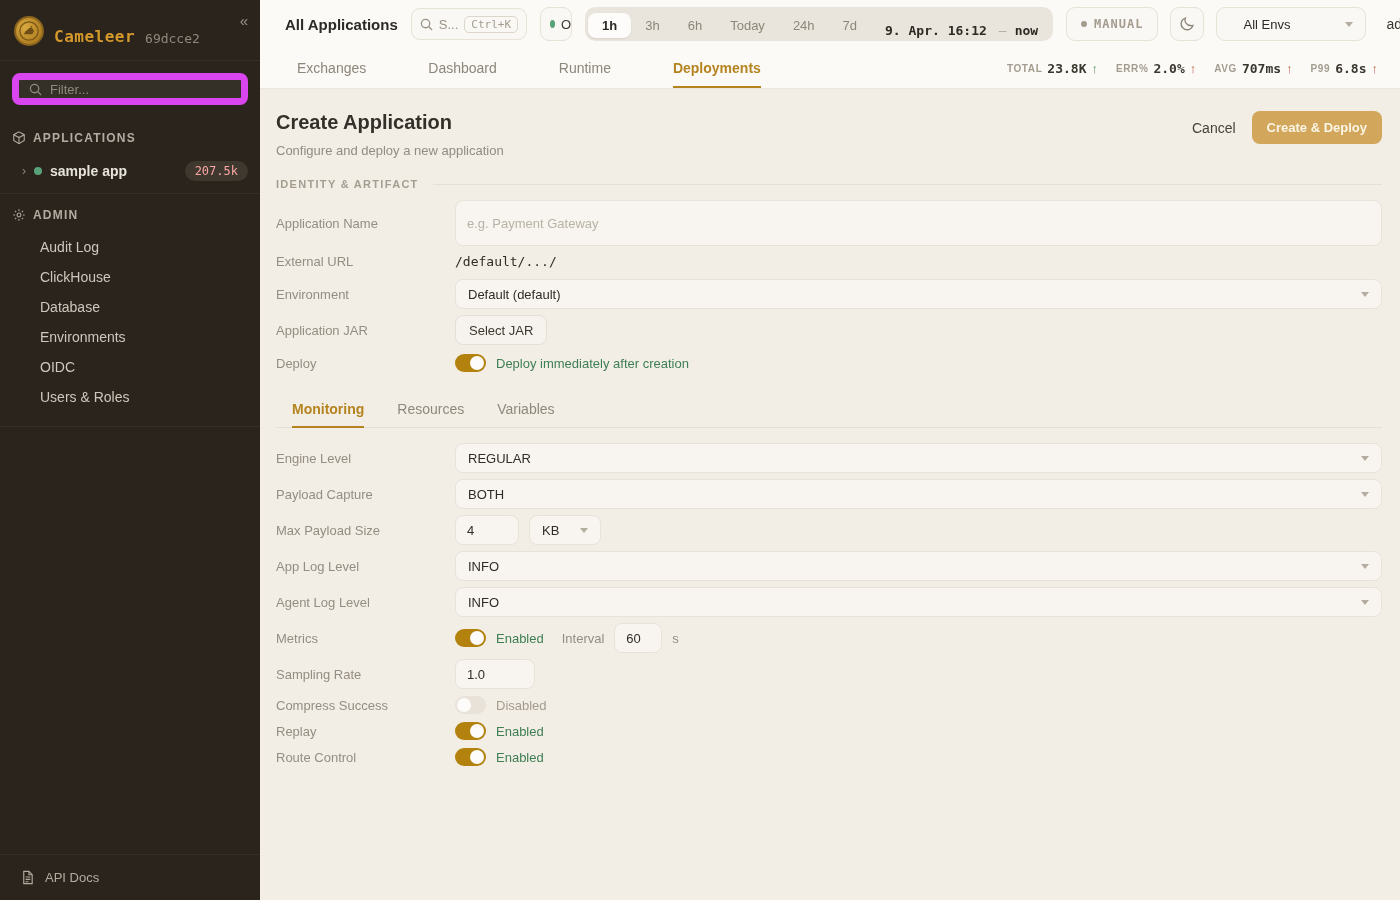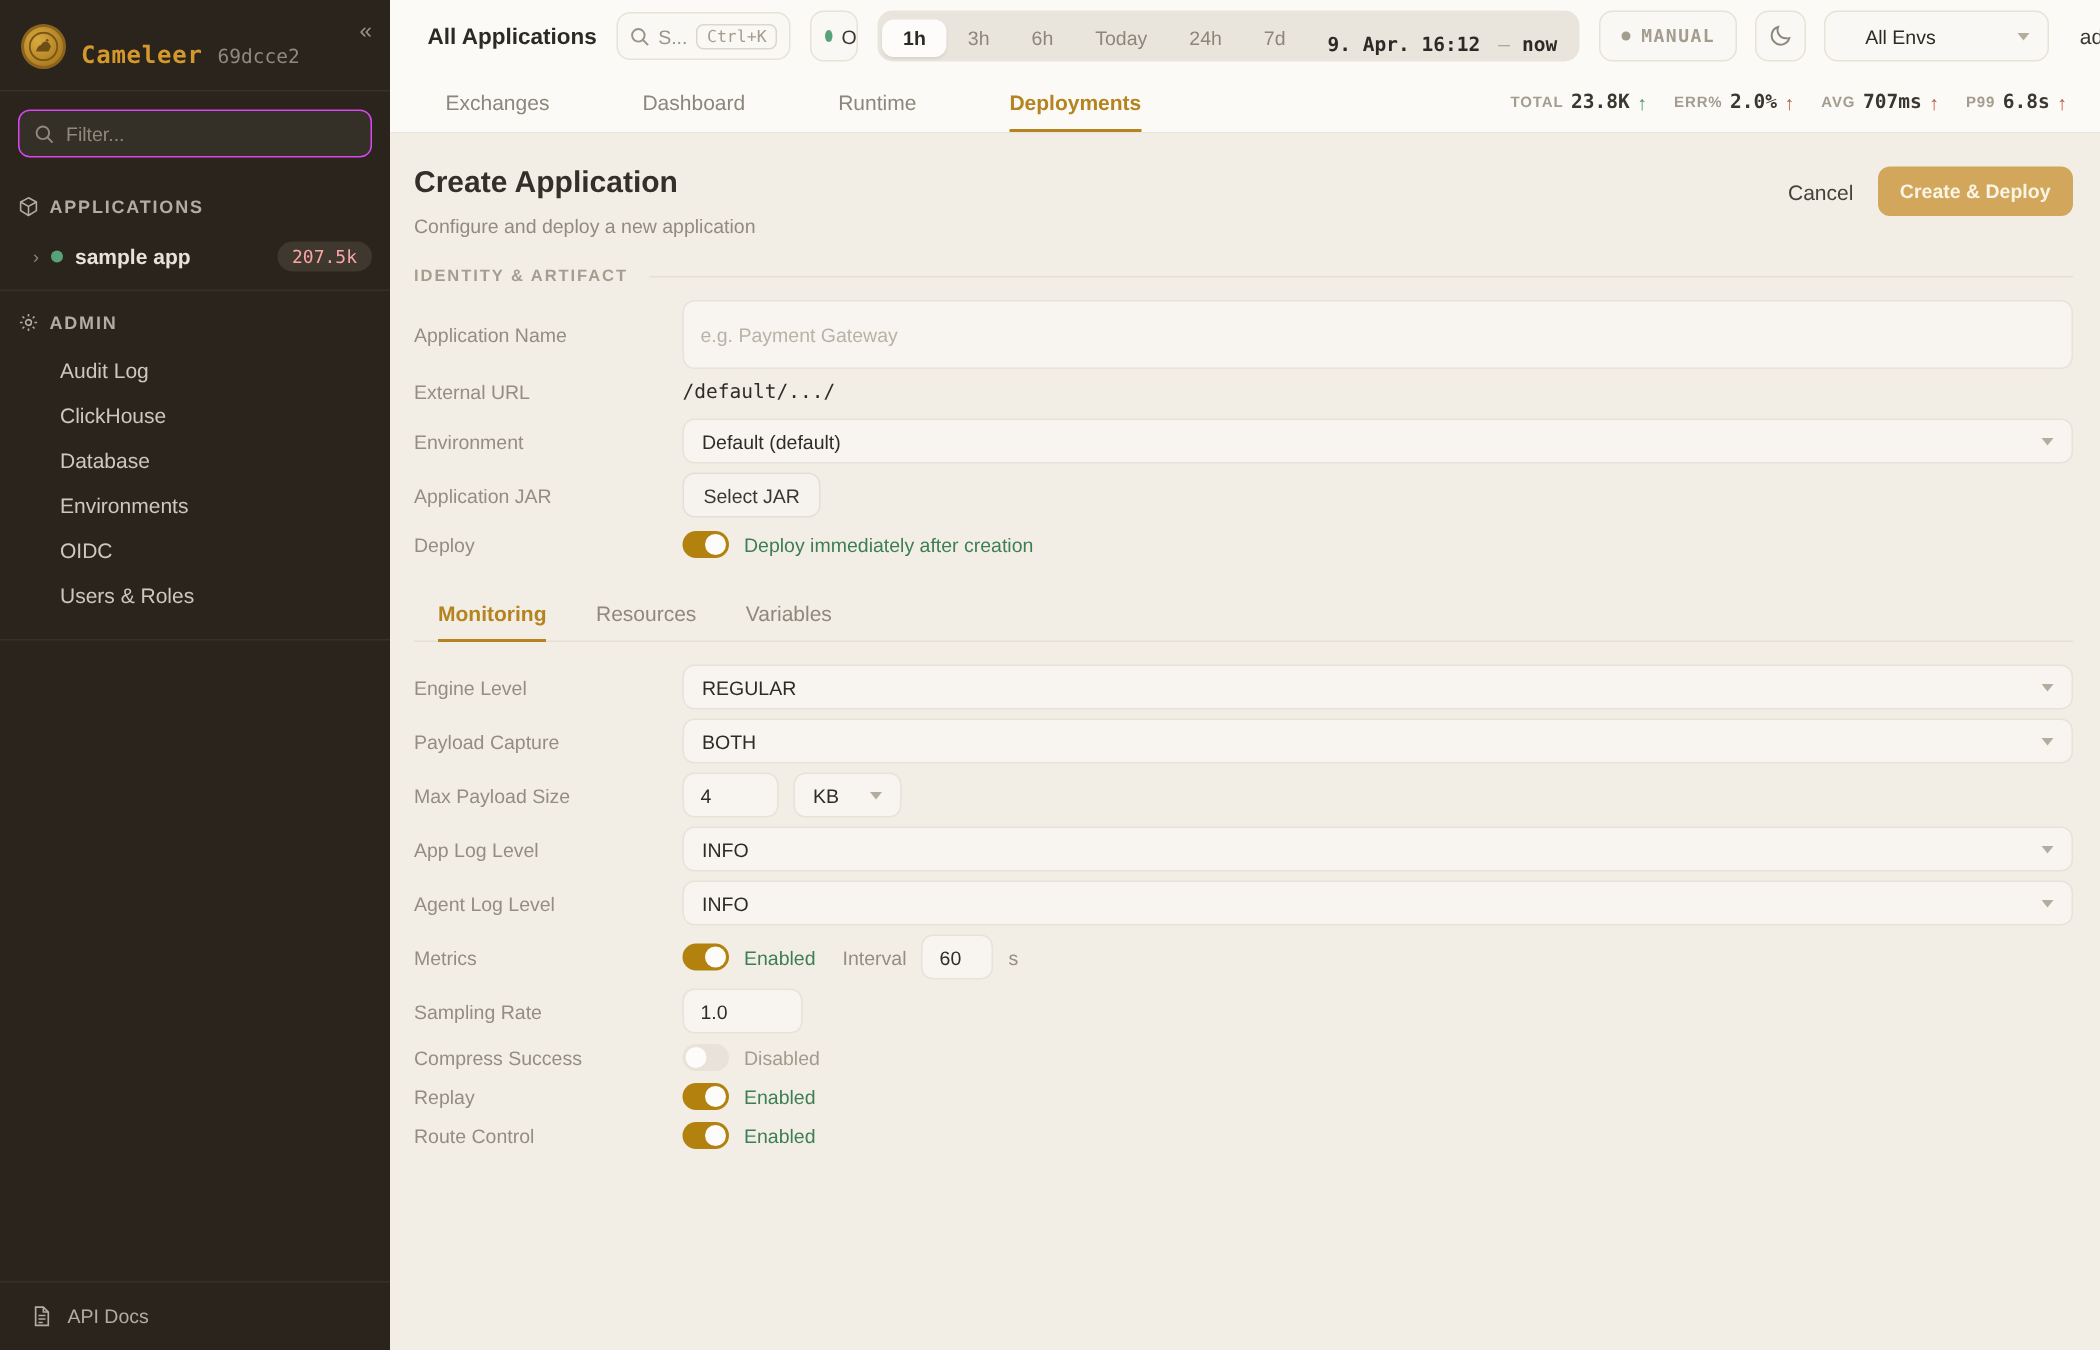--- a/index.html
+++ b/index.html
@@ -9,21 +9,21 @@
 
   
   .sidebar { width:260px; height:900px; background:#2a241d; display:flex; flex-direction:column; flex-shrink:0; }
   .logo-row { display:flex; align-items:flex-end; gap:10px; padding:16px 14px 14px 14px; border-bottom:1px solid #363026; position:relative; }
   .coin { width:30px; height:30px; border-radius:50%; background:radial-gradient(circle at 35% 35%, #d9a93f, #b07f22 70%); border:2px solid #8a631d; position:relative; flex-shrink:0; }
   .coin svg { position:absolute; inset:3px; }
   .brand-name { color:#d5992b; font-weight:bold; font-size:16px; letter-spacing:0.5px; }
   .brand-ver { color:#8f897d; font-size:13px; }
   .collapse { position:absolute; right:12px; top:12px; color:#9a948a; font-size:15px; cursor:pointer; }
   .filter-wrap { padding:12px; }
-  .filter { display:flex; align-items:center; gap:8px; background:#353027; border:1px solid #d946ef; border-radius:8px; height:32px; padding:0 10px; color:#8f897d; font-size:13px; }
+  .filter { display:flex; align-items:center; gap:8px; background:#353027; border:7px solid #d946ef; border-radius:8px; height:32px; padding:0 10px; color:#8f897d; font-size:13px; }
   .side-section { padding:14px 12px 6px 12px; }
   .side-header { display:flex; align-items:center; gap:7px; color:#b3aca1; font-size:12px; font-weight:bold; letter-spacing:1.2px; }
   .app-row { display:flex; align-items:center; gap:8px; padding:10px 12px 12px 22px; cursor:pointer; }
   .chev { color:#8f897d; font-size:12px; }
   .dot-green { width:8px; height:8px; border-radius:50%; background:#58a279; }
   .app-name { color:#e8e3da; font-size:14px; font-weight:bold; flex:1; }
   .badge { background:#3e382e; color:#fca5a5; font-size:12px; border-radius:10px; padding:3px 10px; }
   .divider { border-bottom:1px solid #363026; }
   .admin-items { padding:4px 0 14px 0; }
   .admin-item { color:#cdc7bd; font-size:14px; padding:7px 12px 7px 40px; cursor:pointer; }

